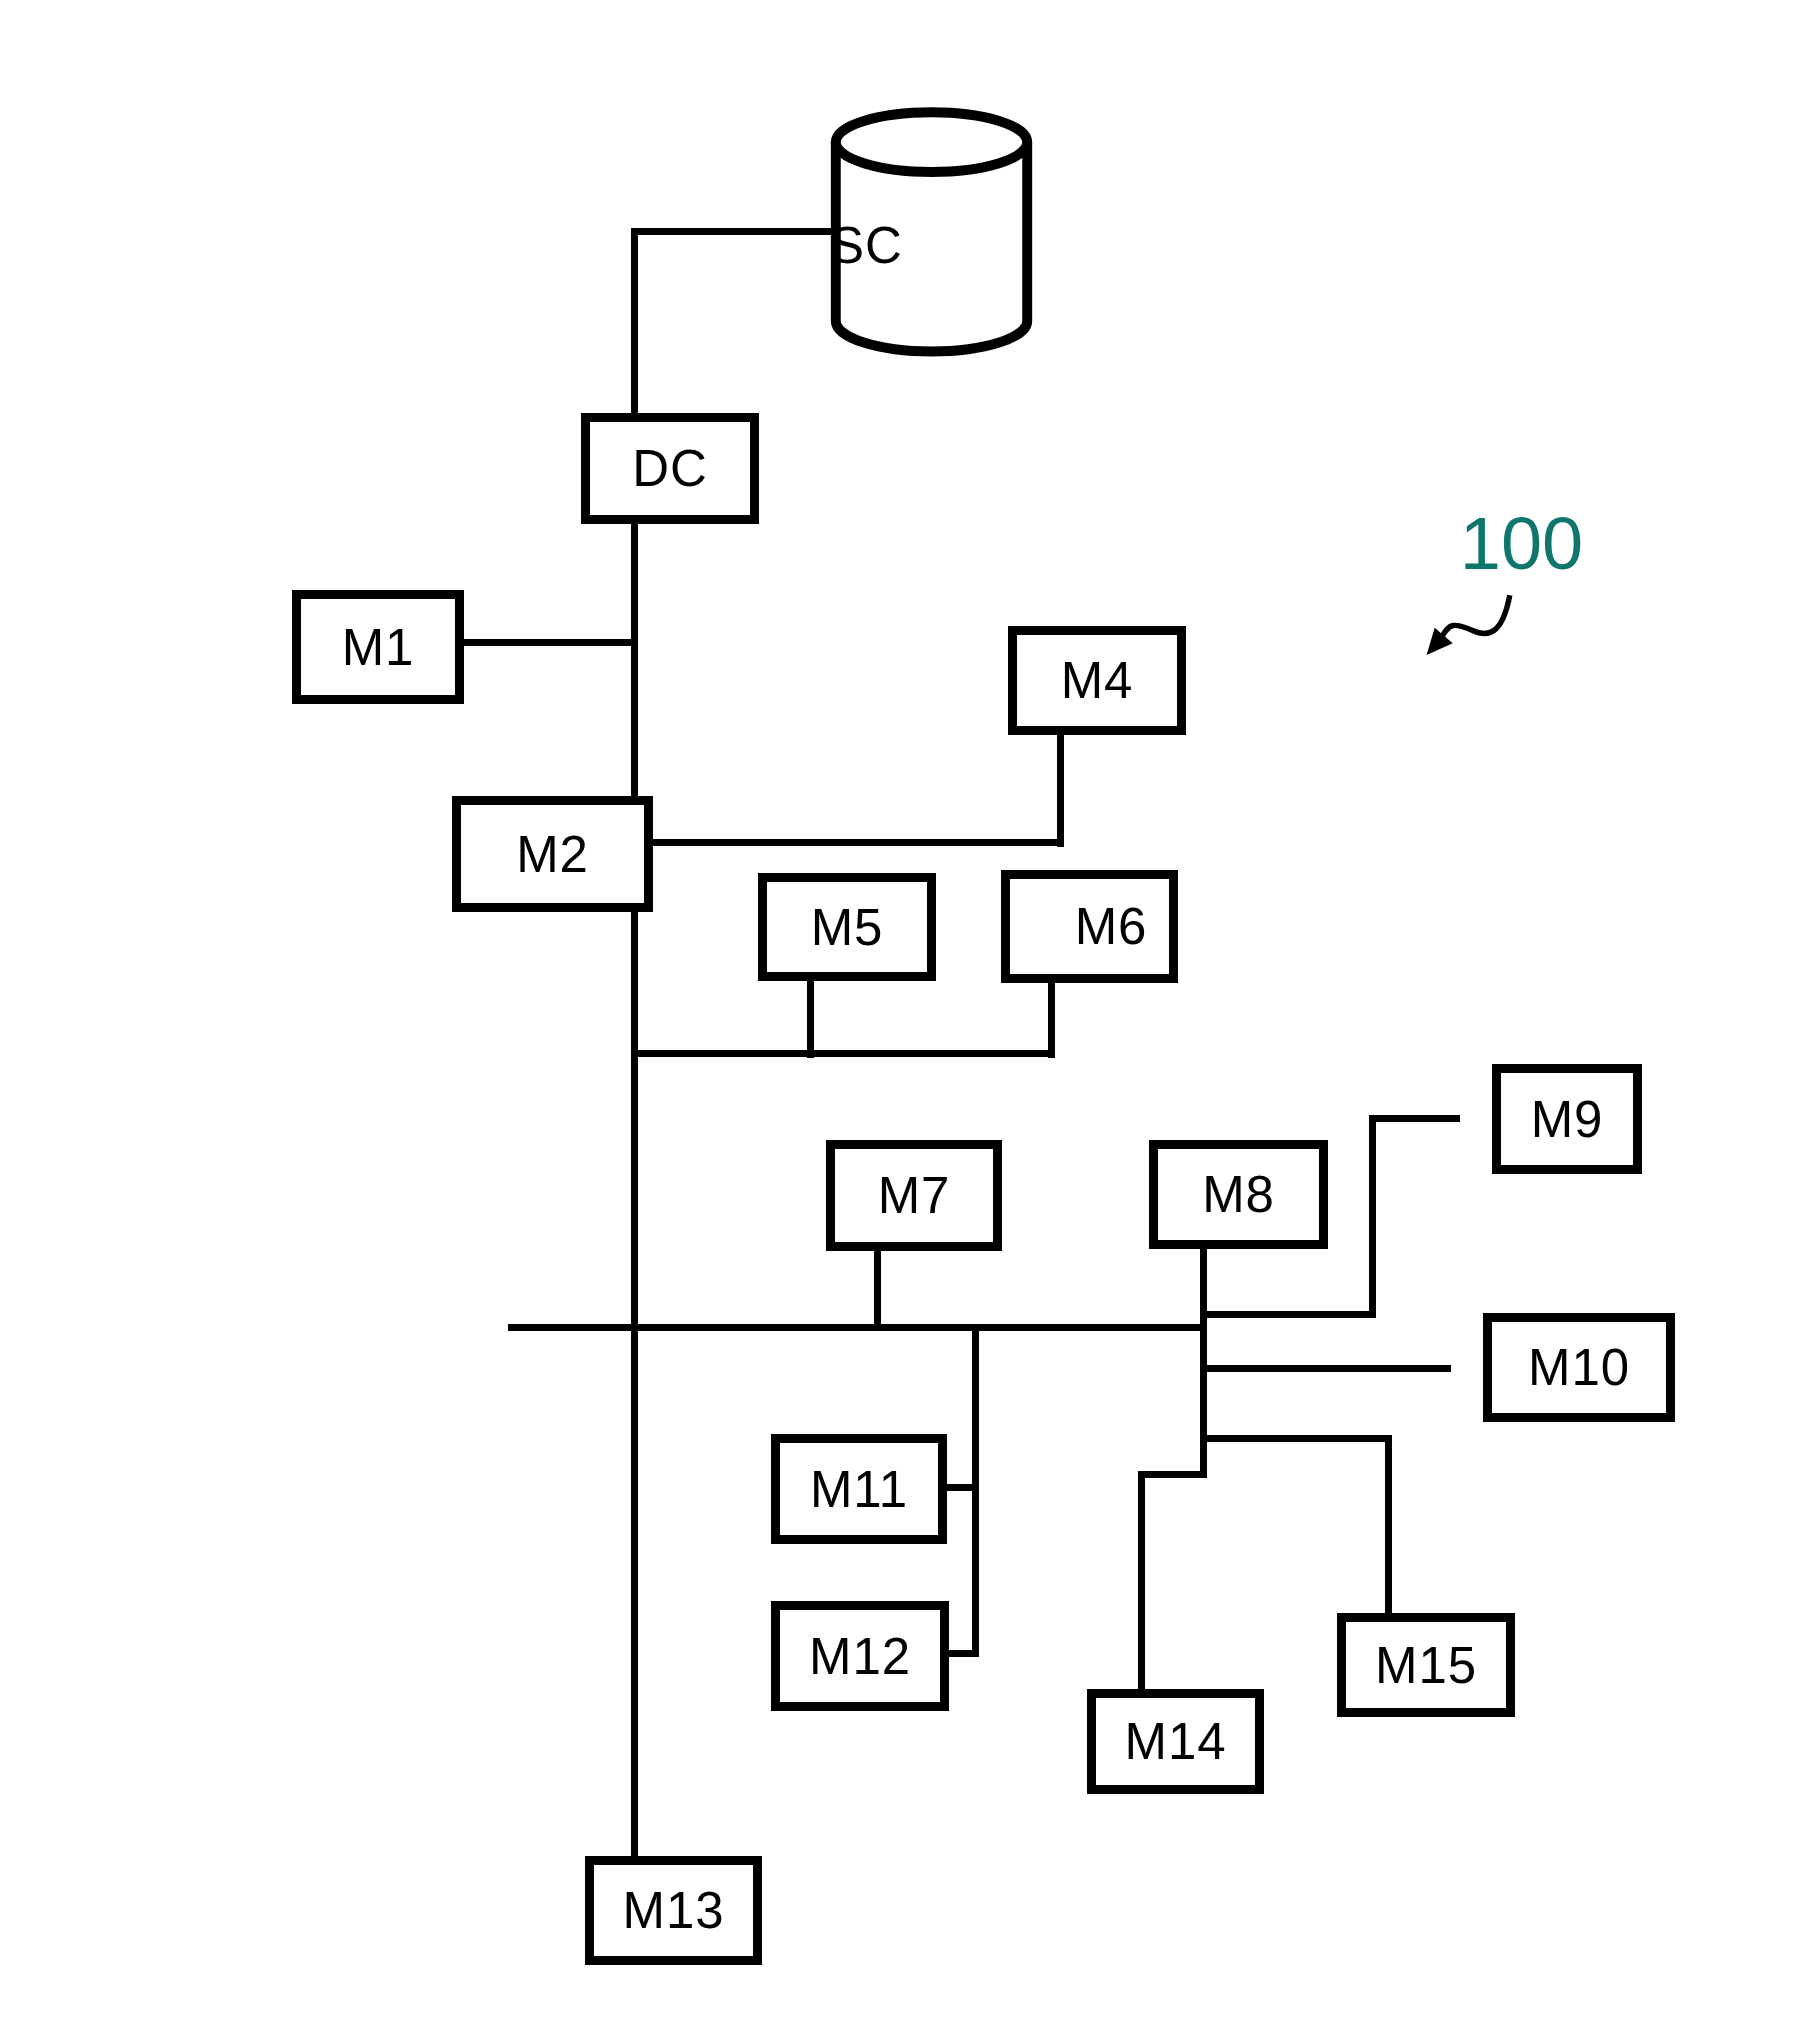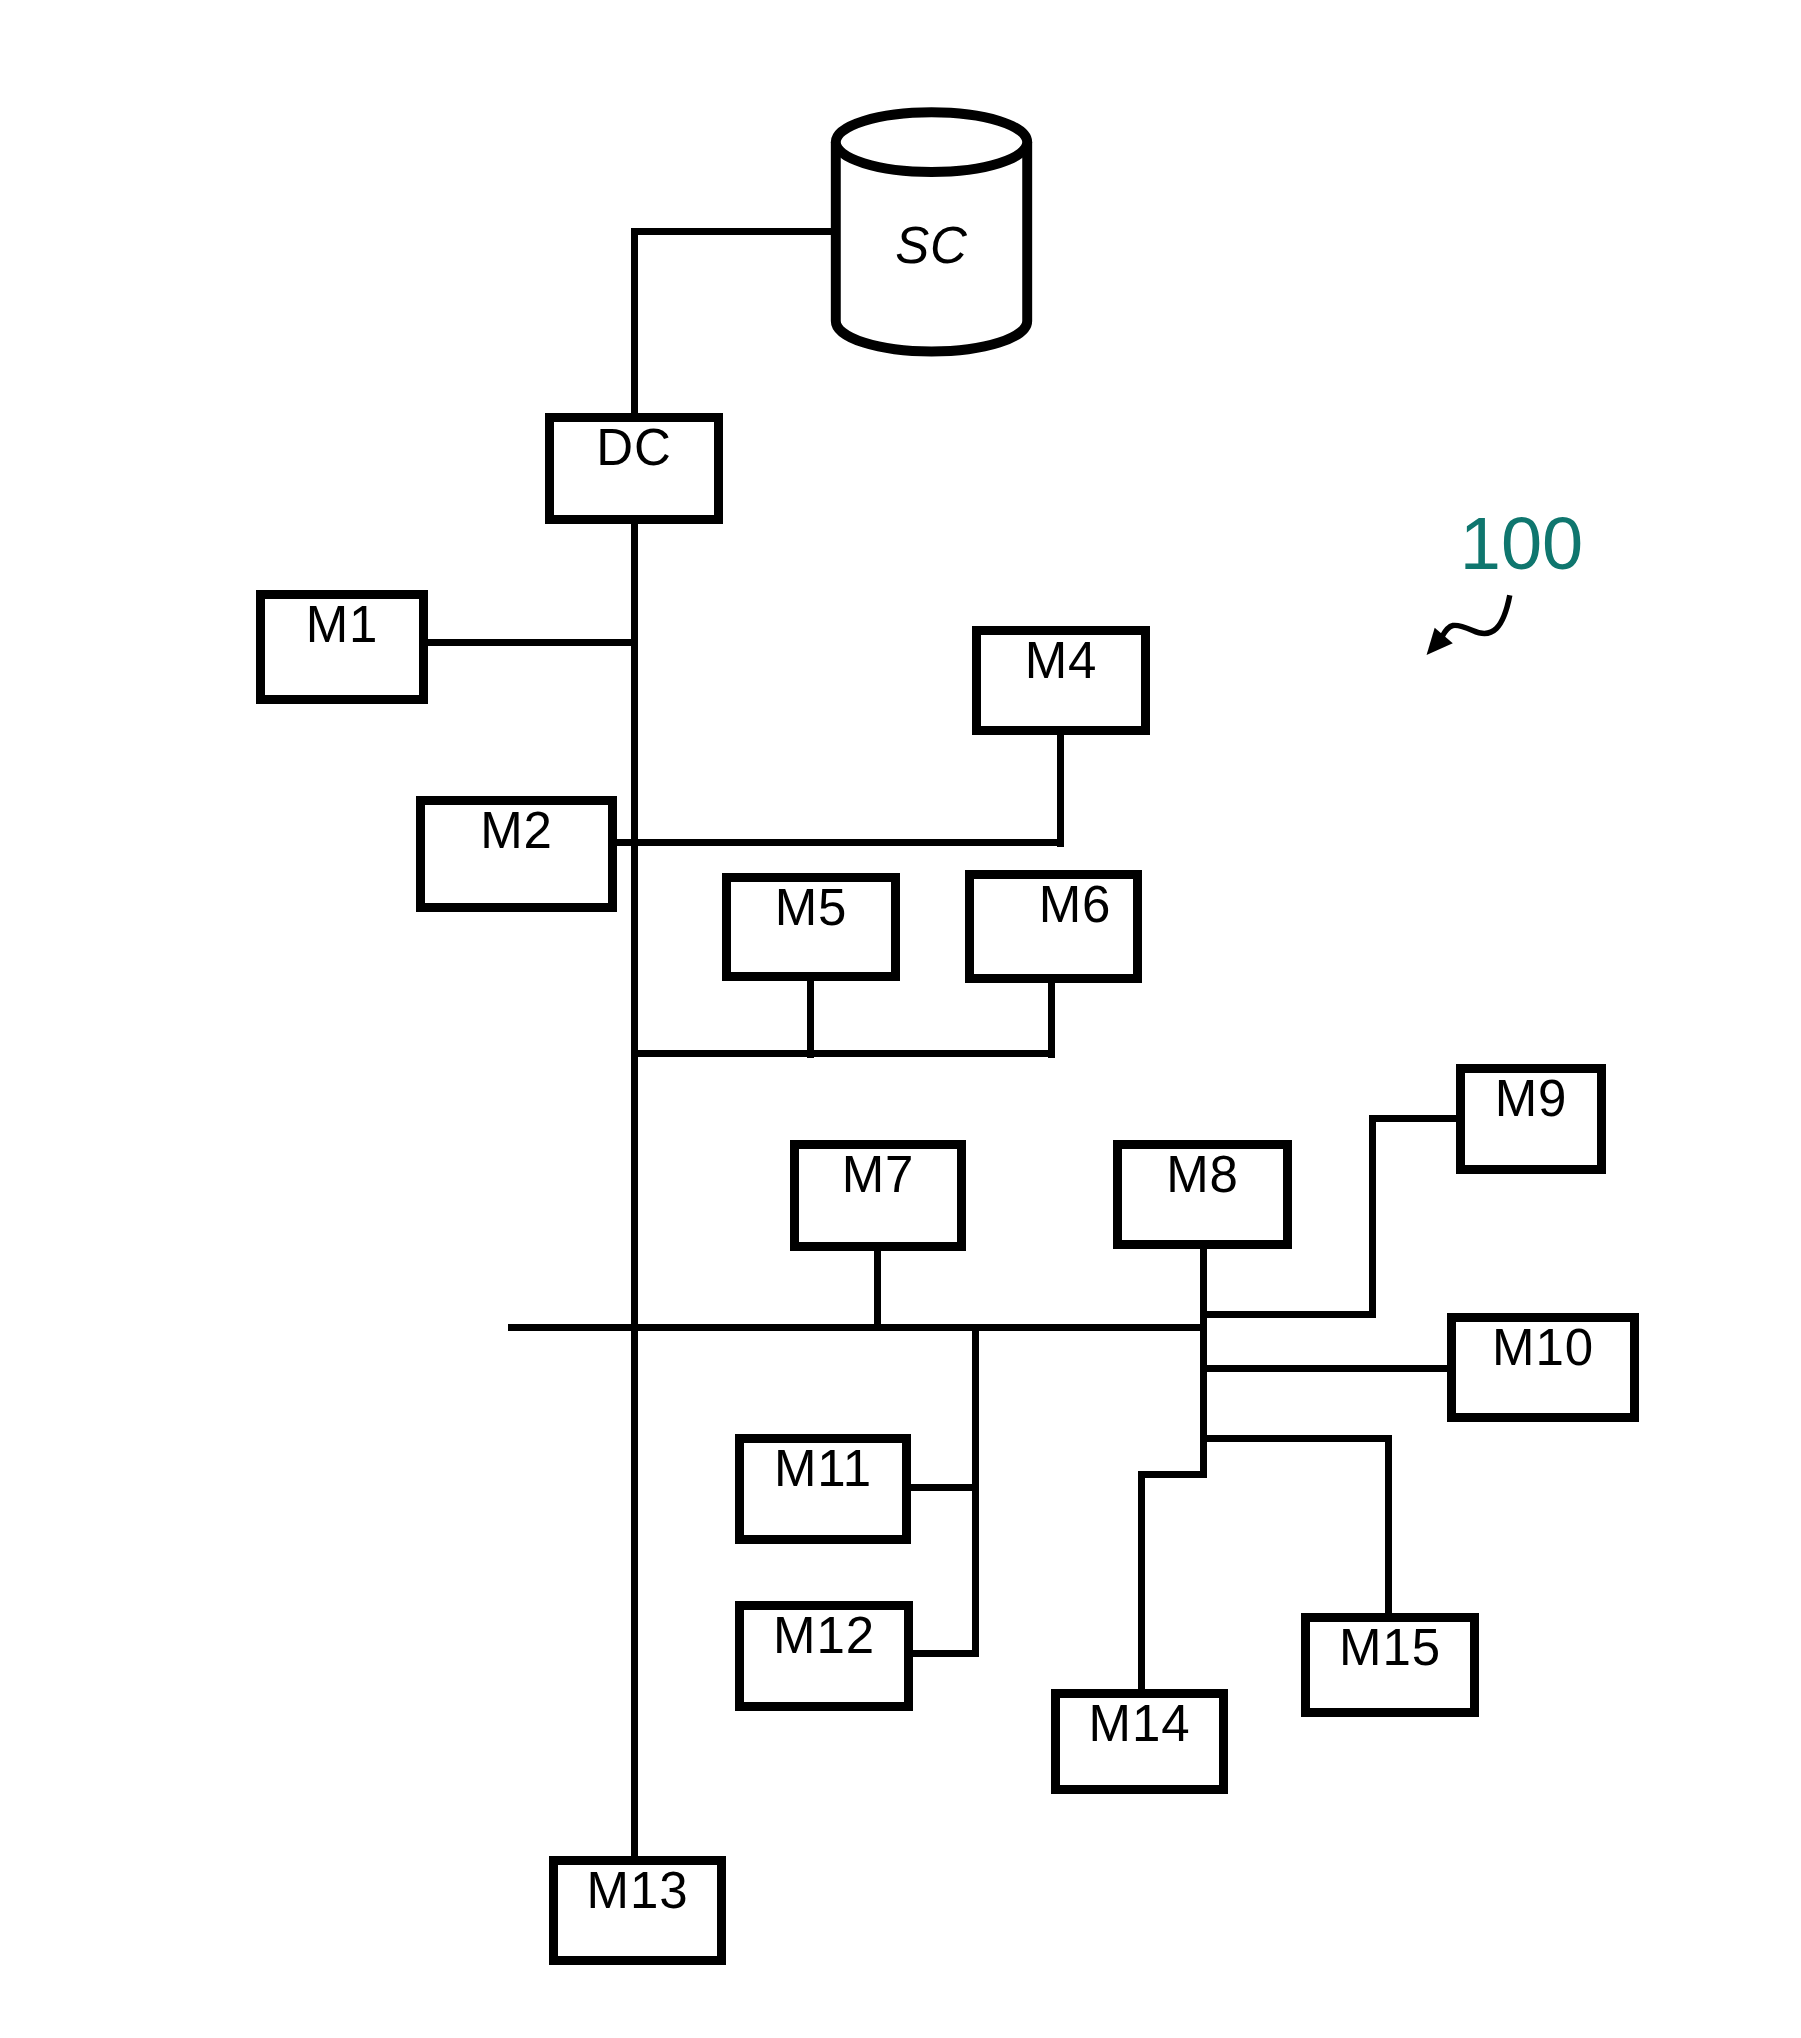--- a/index.html
+++ b/index.html
@@ -7,25 +7,25 @@
     position:relative;
     width:1802px; height:2038px;
     background:#ffffff;
     font-family:"Liberation Sans", sans-serif;
     overflow:hidden;
   }
   .edge { position:absolute; background:#000000; }
   .node.rect {
     position:absolute; box-sizing:border-box;
     background:#ffffff; border:9px solid #000000;
-    display:flex; justify-content:center;
+    display:flex; align-items:center; justify-content:center;margin-left:36px;
   }
   .node.cylinder {
     position:absolute;
-    display:flex; align-items:center; justify-content:center;font-style:italic;
+    display:flex; align-items:center; justify-content:flex-start;
   }
   .node.cylinder svg { position:absolute; left:0; top:0; }
   .node .label {
     position:relative;
     font-size:51px; line-height:1; color:#000000;
     letter-spacing:0.9px;
   }
   .node.cylinder .label { margin-top:27px; }
   #ref-label {
     position:absolute; left:1440px; top:507px; width:163px;

